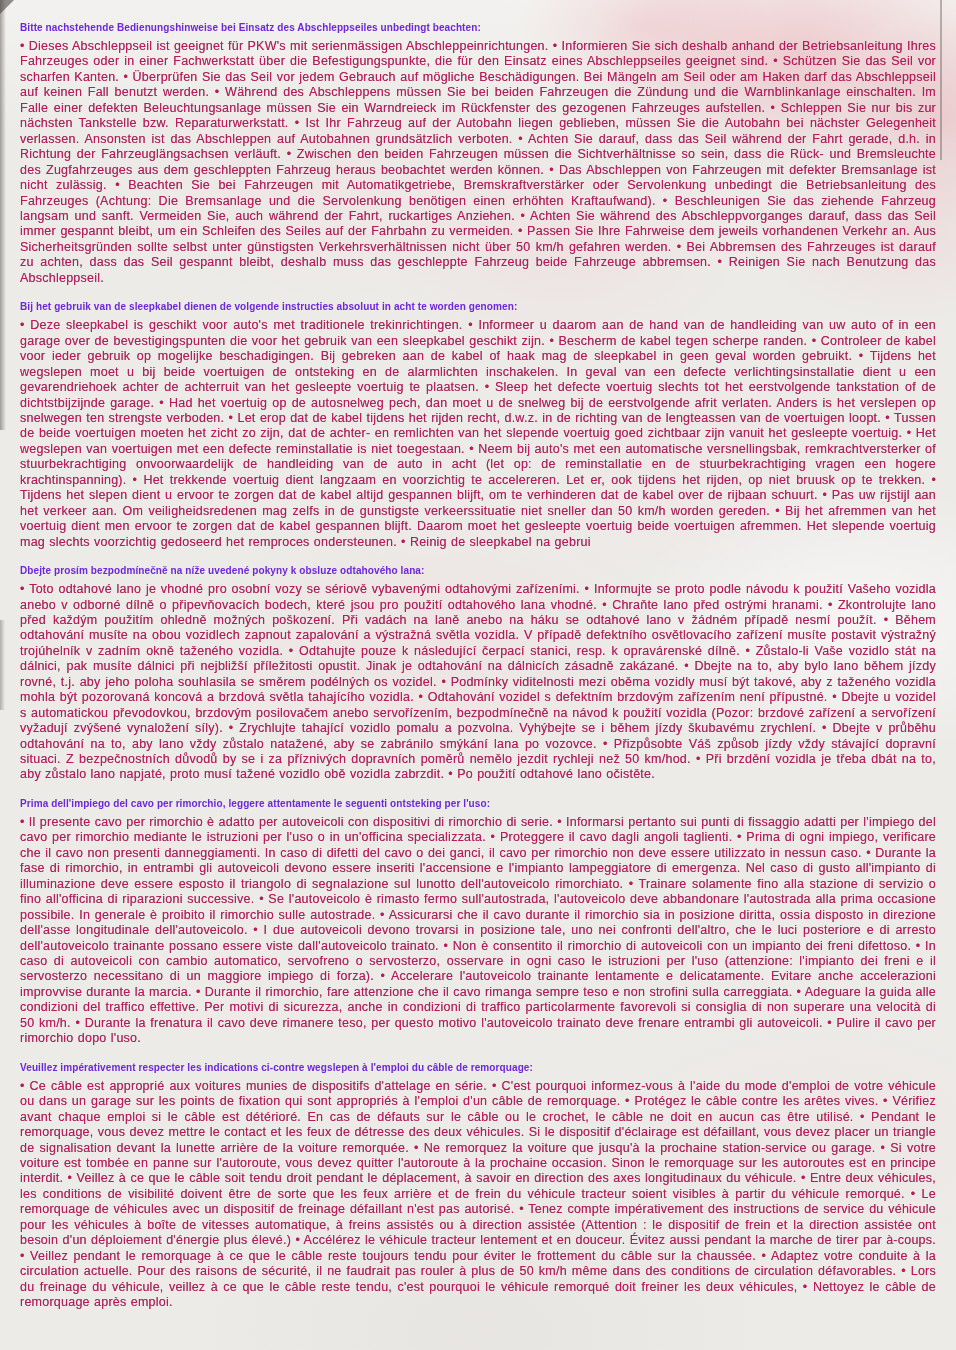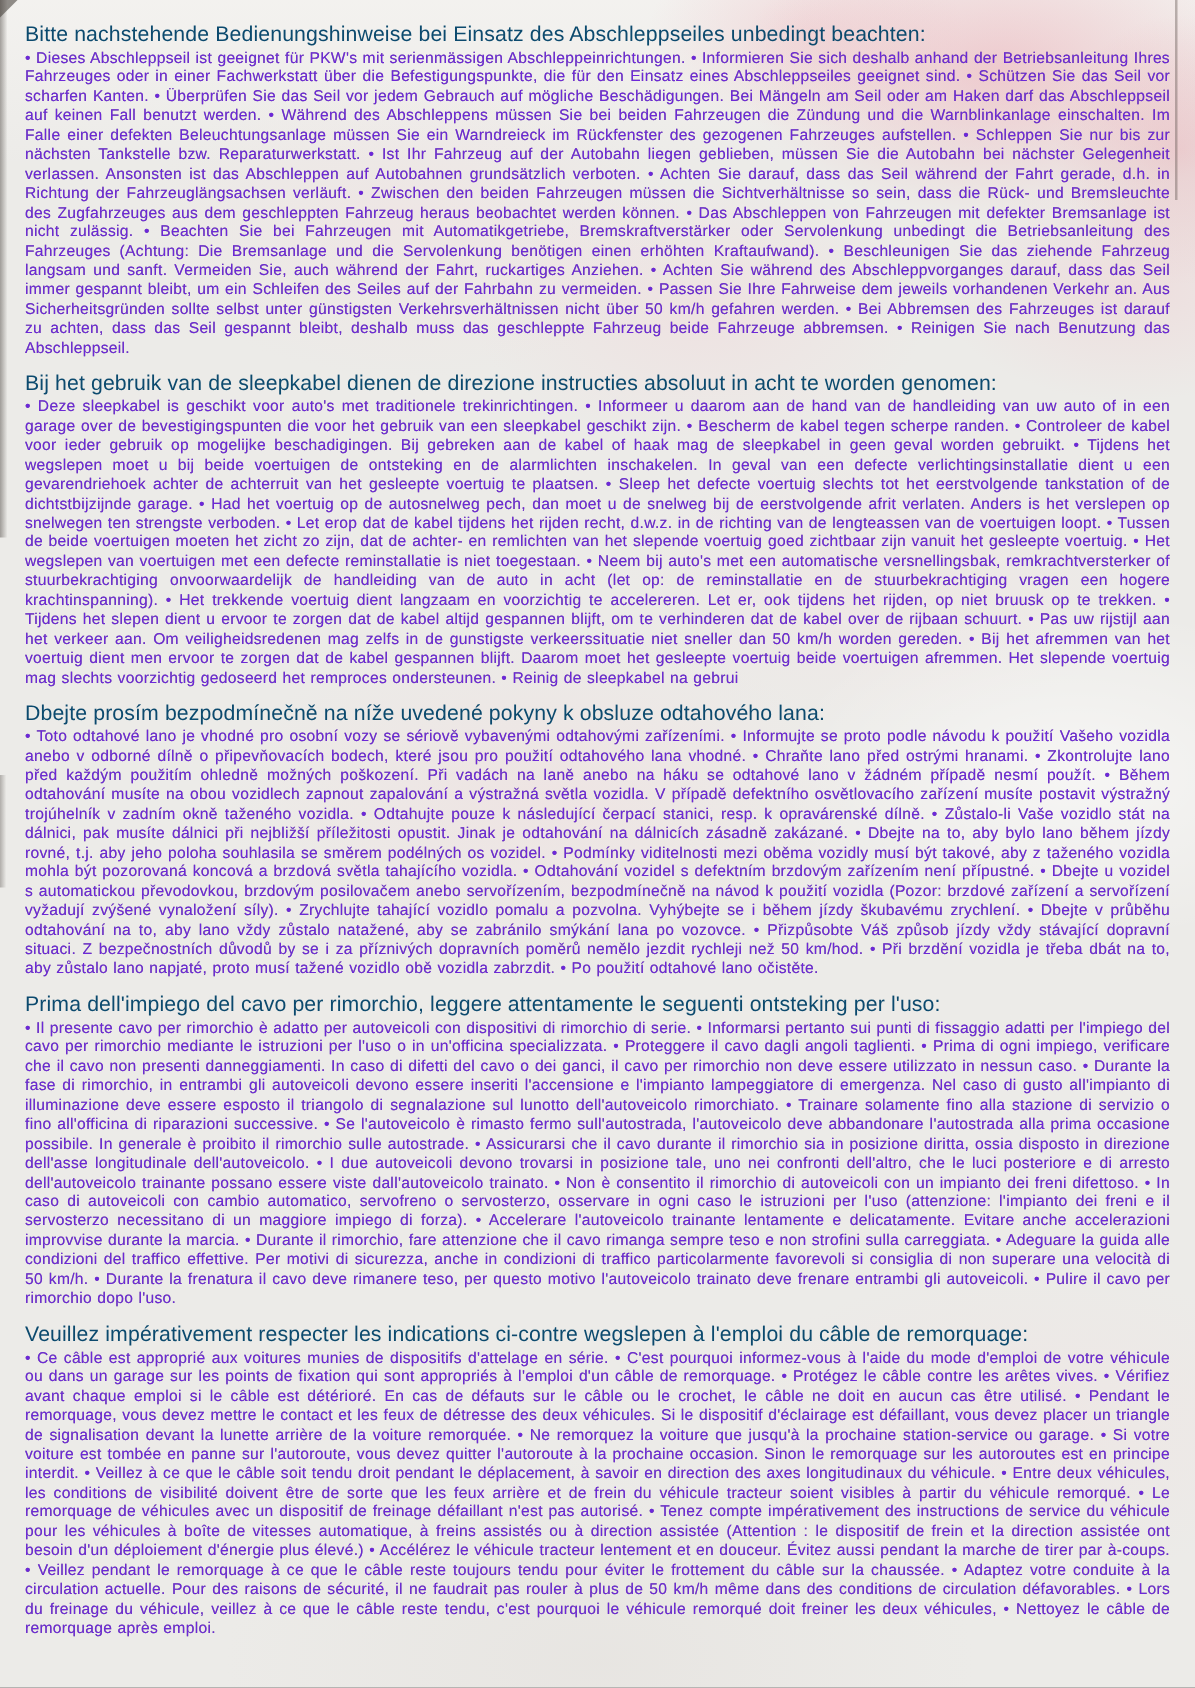--- a/index.html
+++ b/index.html
@@ -65,33 +65,33 @@
     border-top: 14px solid rgba(60,55,50,0.55);
     border-right: 14px solid transparent;
     pointer-events: none;
   }
   section.lang {
     position: relative;
     margin-bottom: 13px;
   }
   section.lang h2 {
     margin: 0 0 3px 0;
-    font-size: 17px;
+    font-size: 10px;
     line-height: 16px;
-    font-weight: normal;
-    color: #0c4a6e;
+    font-weight: bold;
+    color: #6d28d9;
     letter-spacing: 0.1px;
   }
   section.lang p {
     margin: 0;
     font-size: 12.5px;
     line-height: 15.45px;
     letter-spacing: 0.24px;
     word-spacing: 0.5px;
-    color: #6d28d9;
+    color: #be185d;
     text-align: justify;
     text-shadow: 0 0 0.5px rgba(60,58,56,0.55);
   }
 </style>
 </head>
 <body>
 
 <div class="page">
 
   <div class="blotches"></div>
@@ -99,21 +99,21 @@
   <div class="edge-left"></div>
   <div class="edge-left-low"></div>
   <div class="edge-right-line"></div>
 
   <section class="lang">
     <h2>Bitte nachstehende Bedienungshinweise bei Einsatz des Abschleppseiles unbedingt beachten:</h2>
     <p>• Dieses Abschleppseil ist geeignet für PKW's mit serienmässigen Abschleppeinrichtungen. • Informieren Sie sich deshalb anhand der Betriebsanleitung Ihres Fahrzeuges oder in einer Fachwerkstatt über die Befestigungspunkte, die für den Einsatz eines Abschleppseiles geeignet sind. • Schützen Sie das Seil vor scharfen Kanten. • Überprüfen Sie das Seil vor jedem Gebrauch auf mögliche Beschädigungen. Bei Mängeln am Seil oder am Haken darf das Abschleppseil auf keinen Fall benutzt werden. • Während des Abschleppens müssen Sie bei beiden Fahrzeugen die Zündung und die Warnblinkanlage einschalten. Im Falle einer defekten Beleuchtungsanlage müssen Sie ein Warndreieck im Rückfenster des gezogenen Fahrzeuges aufstellen. • Schleppen Sie nur bis zur nächsten Tankstelle bzw. Reparaturwerkstatt. • Ist Ihr Fahrzeug auf der Autobahn liegen geblieben, müssen Sie die Autobahn bei nächster Gelegenheit verlassen. Ansonsten ist das Abschleppen auf Autobahnen grundsätzlich verboten. • Achten Sie darauf, dass das Seil während der Fahrt gerade, d.h. in Richtung der Fahrzeuglängsachsen verläuft. • Zwischen den beiden Fahrzeugen müssen die Sichtverhältnisse so sein, dass die Rück- und Bremsleuchte des Zugfahrzeuges aus dem geschleppten Fahrzeug heraus beobachtet werden können. • Das Abschleppen von Fahrzeugen mit defekter Bremsanlage ist nicht zulässig. • Beachten Sie bei Fahrzeugen mit Automatikgetriebe, Bremskraftverstärker oder Servolenkung unbedingt die Betriebsanleitung des Fahrzeuges  (Achtung: Die Bremsanlage und die Servolenkung benötigen einen erhöhten Kraftaufwand). • Beschleunigen Sie das ziehende Fahrzeug langsam und sanft. Vermeiden Sie, auch während der Fahrt, ruckartiges Anziehen. • Achten Sie während des Abschleppvorganges darauf, dass das Seil immer gespannt bleibt, um ein Schleifen des Seiles auf der Fahrbahn zu vermeiden. • Passen Sie Ihre Fahrweise dem jeweils vorhandenen Verkehr an. Aus Sicherheitsgründen sollte selbst unter günstigsten Verkehrsverhältnissen  nicht über 50 km/h gefahren werden. • Bei Abbremsen des Fahrzeuges ist darauf zu achten, dass das Seil gespannt bleibt, deshalb muss das geschleppte Fahrzeug beide Fahrzeuge abbremsen. • Reinigen Sie nach Benutzung das Abschleppseil.</p>
   </section>
 
   <section class="lang">
-    <h2>Bij het gebruik van de sleepkabel dienen de direzione instructies absoluut in acht te worden genomen:</h2>
+    <h2>Bij het gebruik van de sleepkabel dienen de volgende instructies absoluut in acht te worden genomen:</h2>
     <p>• Deze sleepkabel is geschikt voor auto's met traditionele trekinrichtingen. • Informeer u daarom aan de hand van de handleiding van uw auto of in een garage over de bevestigingspunten die voor het gebruik van een sleepkabel geschikt zijn. • Bescherm de kabel tegen scherpe randen. • Controleer de kabel voor ieder gebruik op mogelijke beschadigingen. Bij gebreken aan de kabel of haak mag de sleepkabel in geen geval worden gebruikt. • Tijdens het wegslepen moet u bij beide voertuigen de ontsteking en de alarmlichten inschakelen. In geval van een defecte verlichtingsinstallatie dient u een gevarendriehoek achter de achterruit van het gesleepte voertuig te plaatsen. • Sleep het defecte voertuig slechts tot het eerstvolgende tankstation of de dichtstbijzijnde garage. • Had het voertuig op de autosnelweg pech, dan moet u de snelweg bij de eerstvolgende afrit verlaten. Anders is het verslepen op snelwegen ten strengste verboden. • Let erop dat de kabel tijdens het rijden recht, d.w.z. in de richting van de lengteassen van de voertuigen loopt. • Tussen de beide voertuigen moeten het zicht zo zijn, dat de achter- en remlichten van het slepende voertuig goed zichtbaar zijn vanuit het gesleepte voertuig. • Het wegslepen van voertuigen met een defecte reminstallatie is niet toegestaan. • Neem bij auto's met een automatische versnellingsbak, remkrachtversterker of stuurbekrachtiging onvoorwaardelijk de handleiding van de auto in acht (let op: de reminstallatie  en de stuurbekrachtiging vragen een hogere krachtinspanning). • Het trekkende voertuig dient langzaam en voorzichtig te accelereren. Let er, ook tijdens het rijden, op niet bruusk op te trekken. • Tijdens het slepen dient u ervoor te zorgen dat de kabel altijd gespannen blijft, om te verhinderen dat de kabel over de rijbaan schuurt. • Pas uw rijstijl aan het verkeer aan. Om veiligheidsredenen mag zelfs in de gunstigste verkeerssituatie niet sneller dan 50 km/h worden gereden. • Bij het afremmen van het voertuig dient men ervoor te zorgen dat de kabel gespannen blijft. Daarom moet het gesleepte voertuig beide voertuigen afremmen. Het slepende voertuig mag slechts voorzichtig gedoseerd het remproces ondersteunen. • Reinig de sleepkabel na gebrui</p>
   </section>
 
   <section class="lang">
     <h2>Dbejte prosím bezpodmínečně na níže uvedené pokyny k obsluze odtahového lana:</h2>
     <p>• Toto odtahové lano je vhodné pro osobní vozy se sériově vybavenými odtahovými zařízeními. • Informujte se proto podle návodu k použití Vašeho vozidla anebo v odborné dílně o připevňovacích bodech, které jsou pro použití odtahového lana vhodné. • Chraňte lano před ostrými hranami. • Zkontrolujte lano před každým použitím ohledně možných poškození. Při vadách na laně anebo na háku se odtahové lano v žádném případě nesmí použít. • Během odtahování musíte na obou vozidlech zapnout zapalování a výstražná světla vozidla. V případě defektního osvětlovacího zařízení musíte postavit výstražný trojúhelník v zadním okně taženého vozidla. • Odtahujte pouze k následující čerpací stanici, resp. k opravárenské dílně. • Zůstalo-li Vaše vozidlo stát na dálnici, pak musíte dálnici při nejbližší příležitosti opustit. Jinak je odtahování na dálnicích zásadně zakázané. • Dbejte na to, aby bylo lano během jízdy rovné, t.j. aby jeho poloha souhlasila se směrem podélných os vozidel. • Podmínky viditelnosti mezi oběma vozidly musí být takové, aby z taženého vozidla mohla být pozorovaná koncová a brzdová světla tahajícího vozidla. • Odtahování vozidel s defektním brzdovým zařízením není přípustné. • Dbejte u vozidel s automatickou převodovkou, brzdovým posilovačem anebo servořízením, bezpodmínečně na návod k použití vozidla (Pozor: brzdové zařízení a servořízení vyžadují zvýšené vynaložení síly). • Zrychlujte tahající vozidlo pomalu a pozvolna. Vyhýbejte se i během jízdy škubavému zrychlení. • Dbejte v průběhu odtahování na to, aby lano vždy zůstalo natažené, aby se zabránilo smýkání lana po vozovce. • Přizpůsobte Váš způsob jízdy vždy stávající dopravní situaci. Z bezpečnostních důvodů by se i za příznivých dopravních poměrů nemělo jezdit rychleji než 50 km/hod. • Při brzdění vozidla je třeba dbát na to, aby zůstalo lano napjaté, proto musí tažené vozidlo obě vozidla zabrzdit. • Po použití odtahové lano očistěte.</p>
   </section>
 
   <section class="lang">
     <h2>Prima dell'impiego del cavo per rimorchio, leggere attentamente le seguenti ontsteking per l'uso:</h2>

